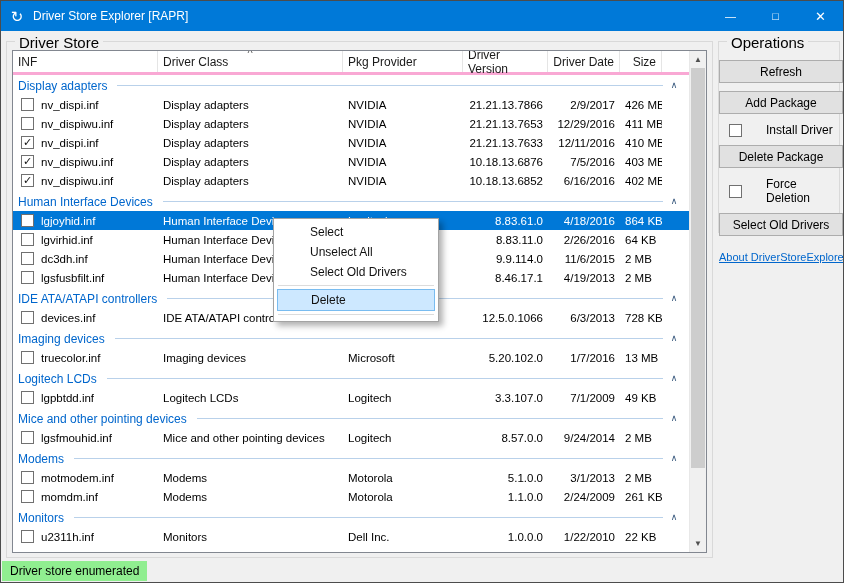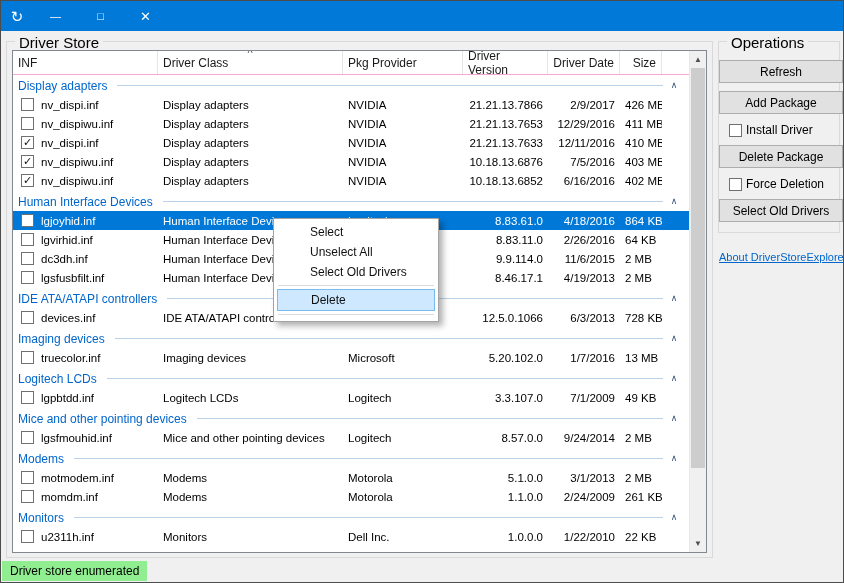--- a/index.html
+++ b/index.html
@@ -16,21 +16,21 @@
 
   
   .groupbox{position:absolute;border:1px solid #d9d9d9;}
   .gb-label{position:absolute;top:-8px;left:8px;background:#f0f0f0;padding:0 4px;font-size:15px;color:#000;white-space:nowrap;}
   .driver-store{left:5px;top:40px;width:707px;height:517px;}
   .operations{left:717px;top:40px;width:122px;height:192px;}
 
   
   .listview{position:absolute;left:5px;top:8px;width:695px;height:503px;border:1px solid #828790;background:#fff;display:flex;}
   .lv-main{flex:1;display:flex;flex-direction:column;overflow:hidden;}
-  .lv-header{display:flex;flex:0 0 24px;height:24px;border-bottom:1px solid #f9a8d4;background:#fff;}
+  .lv-header{display:flex;flex:0 0 24px;height:24px;border-bottom:3px solid #f9a8d4;background:#fff;}
   .lv-hcell{position:relative;display:flex;align-items:center;padding:0 5px;border-right:1px solid #e5e5e5;font-size:12px;color:#1a1a1a;}
   .lv-hfill{flex:1;}
   .sort-glyph{position:absolute;top:-4px;left:50%;transform:translateX(-50%);font-size:11px;color:#555;}
   .col-inf{width:145px;}
   .col-driver_class{width:185px;}
   .col-provider{width:120px;}
   .col-version{width:85px;justify-content:flex-end;}
   .col-date{width:72px;justify-content:flex-end;}
   .col-size{width:42px;justify-content:flex-end;}
 
@@ -55,40 +55,41 @@
 
   
   .scrollbar{flex:0 0 17px;background:#f0f0f0;border-left:1px solid #e8e8e8;display:flex;flex-direction:column;}
   .sb-arrow{flex:0 0 17px;display:flex;align-items:center;justify-content:center;font-size:8px;color:#505050;}
   .sb-thumb{background:#cdcdcd;margin:0 1px;height:400px;}
   .sb-fill{flex:1;}
 
   
   .ops-btn{display:block;width:124px;height:23px;margin:8px auto 0;background:#e1e1e1;border:1px solid #adadad;font-size:12px;font-family:inherit;color:#000;padding:0;}
   .ops-btn.first{margin-top:18px;}
-  .ops-check{display:flex;align-items:center;gap:4px;margin:9px 0 0 10px;font-size:12px;color:#000;}
+  .ops-check{display:flex;align-items:center;gap:24px;margin:9px 0 0 10px;font-size:12px;color:#000;}
 
   .about-link{position:absolute;left:718px;top:250px;font-size:11px;color:var(--link,#0066cc);text-decoration:underline;white-space:nowrap;}
 
   
   .status-label{position:absolute;left:1px;bottom:1px;height:20px;display:flex;align-items:center;padding:0 8px;background:var(--status-bg,#90ee90);font-size:12px;color:#000;}
 
   
   .context-menu{position:absolute;left:272px;top:217px;width:166px;background:#fff;border:1px solid #a3a3a3;box-shadow:4px 4px 6px rgba(0,0,0,.3);padding:3px 0;z-index:40;}
   .menu-item{height:20px;display:flex;align-items:center;padding-left:33px;margin:0 3px;font-size:12px;color:#111;}
   .menu-item.highlighted{background:var(--menu-highlight,#cde8ff);border:1px solid #79bcf0;height:22px;}
   .menu-sep{height:1px;background:#dcdcdc;margin:3px 4px;}
 </style>
 </head>
 <body>
 
 <div class="window">
 
   <div class="titlebar">
     <span class="app-icon">↻</span>
+    <span class="win-title">Driver Store Explorer [RAPR]</span>
     <div class="caption-btn">—</div>
     <div class="caption-btn">□</div>
     <div class="caption-btn close">✕</div>
   </div>
 
   <div class="groupbox driver-store">
     <span class="gb-label">Driver Store</span>
     <div class="listview">
       <div class="lv-main">
         <div class="lv-header">

